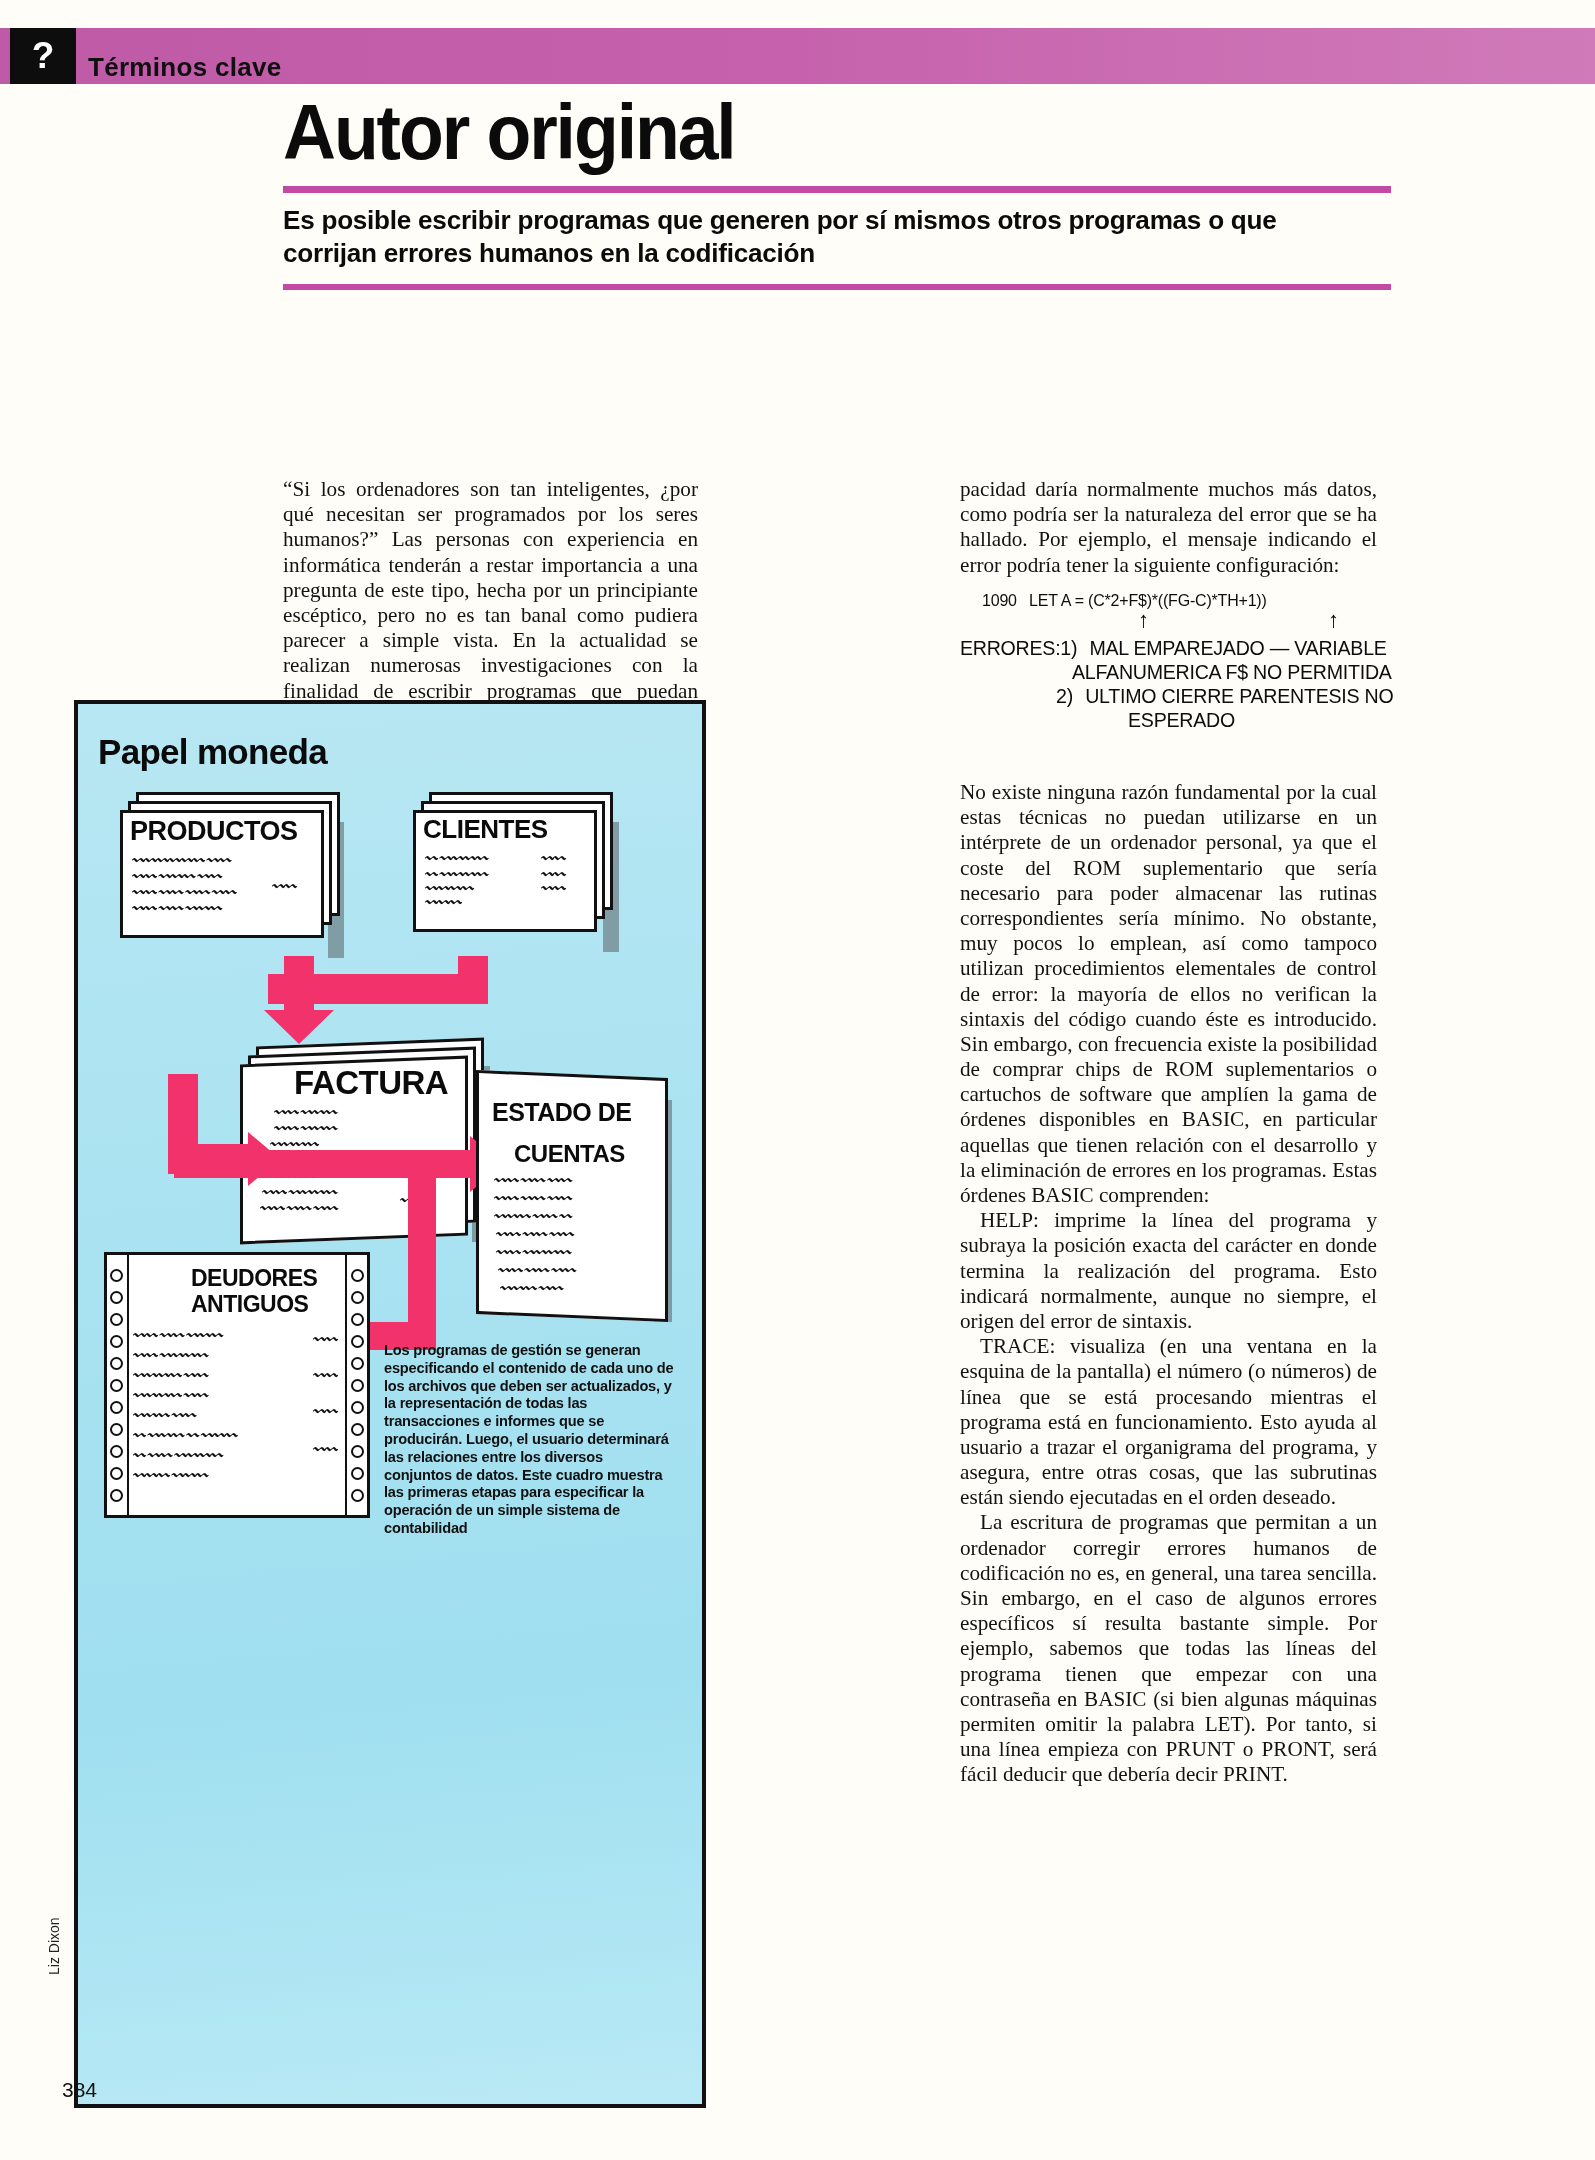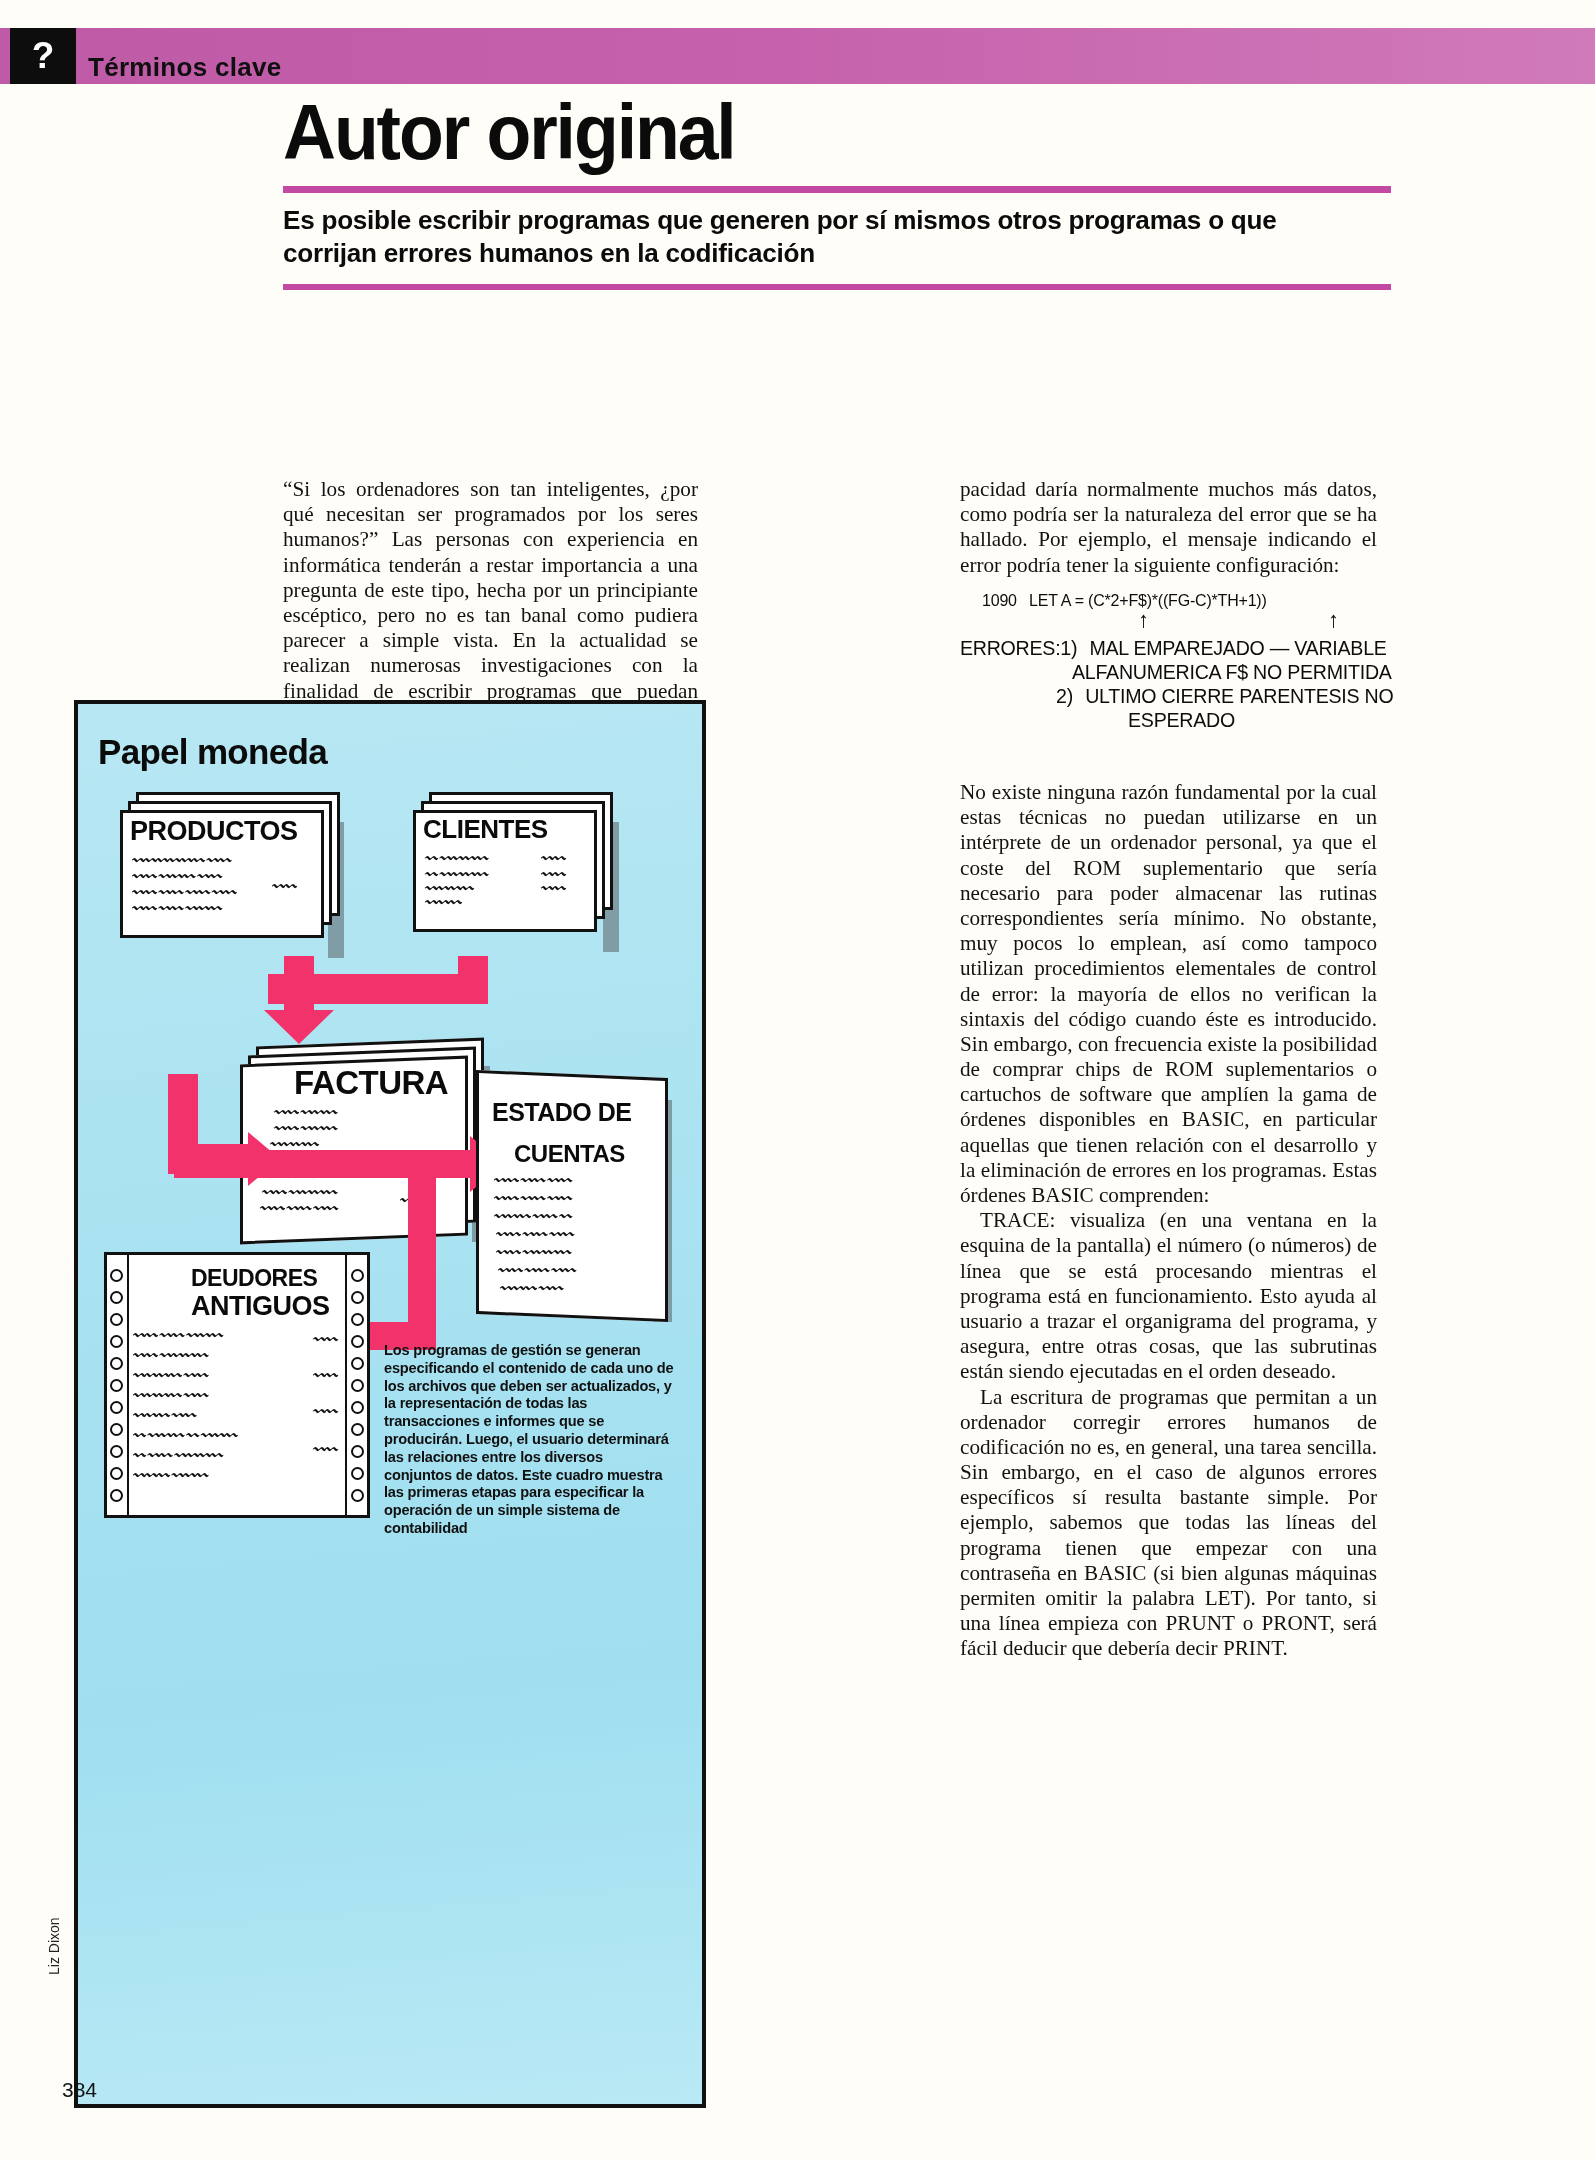--- a/index.html
+++ b/index.html
@@ -204,20 +204,21 @@
   <div class="err-line err-ind2">ALFANUMERICA F$ NO PERMITIDA</div>
   <div class="err-line err-ind1">
     <span>2)</span>
     <span style="display:inline-block;width:7px"></span><span>ULTIMO CIERRE PARENTESIS NO</span>
   </div>
   <div class="err-line err-ind3">ESPERADO</div>
 </div>
 
 <div class="col colR2">
   <p>No existe ninguna razón fundamental por la cual estas técnicas no puedan utilizarse en un intérprete de un ordenador personal, ya que el coste del ROM suplementario que sería necesario para poder almacenar las rutinas correspondientes sería mínimo. No obstante, muy pocos lo emplean, así como tampoco utilizan procedimientos elementales de control de error: la mayoría de ellos no verifican la sintaxis del código cuando éste es introducido. Sin embargo, con frecuencia existe la posibilidad de comprar chips de ROM suplementarios o cartuchos de software que amplíen la gama de órdenes disponibles en BASIC, en particular aquellas que tienen relación con el desarrollo y la eliminación de errores en los programas. Estas órdenes BASIC comprenden:</p>
+  <p class="ind">HELP: imprime la línea del programa y subraya la posición exacta del carácter en donde termina la realización del programa. Esto indicará normalmente, aunque no siempre, el origen del error de sintaxis.</p>
   <p class="ind">TRACE: visualiza (en una ventana en la esquina de la pantalla) el número (o números) de línea que se está procesando mientras el programa está en funcionamiento. Esto ayuda al usuario a trazar el organigrama del programa, y asegura, entre otras cosas, que las subrutinas están siendo ejecutadas en el orden deseado.</p>
   <p class="ind">La escritura de programas que permitan a un ordenador corregir errores humanos de codificación no es, en general, una tarea sencilla. Sin embargo, en el caso de algunos errores específicos sí resulta bastante simple. Por ejemplo, sabemos que todas las líneas del programa tienen que empezar con una contraseña en BASIC (si bien algunas máquinas permiten omitir la palabra LET). Por tanto, si una línea empieza con PRUNT o PRONT, será fácil deducir que debería decir PRINT.</p>
 </div>
 
 <div class="illus">
 
   <div class="illus-title">Papel moneda</div>
 
   <div class="doc" style="left:42px;top:88px;width:240px;height:150px;">
     <div class="shadow" style="left:208px;top:30px;width:16px;height:136px;"></div>
@@ -291,21 +292,21 @@
   </div>
 
   <div class="pk" style="left:330px;top:466px;width:28px;height:180px;"></div>
   <div class="pk" style="left:250px;top:618px;width:108px;height:28px;"></div>
   <div class="pkhead" style="left:216px;top:604px;border-top:28px solid transparent;border-bottom:28px solid transparent;border-right:36px solid #f2326b;"></div>
 
   <div class="fanfold" style="left:26px;top:548px;width:260px;height:260px;">
     <div class="perf" style="left:2px;"></div>
     <div class="perf" style="right:2px;border-right:none;border-left:2px solid #111;"></div>
     <div class="doclabel" style="left:84px;top:12px;font-size:23px;">DEUDORES</div>
-    <div class="doclabel" style="left:84px;top:38px;font-size:27px;">ANTIGUOS</div>
+    <div class="doclabel" style="left:84px;top:38px;font-size:23px;">ANTIGUOS</div>
     <div class="squig" style="left:26px;top:72px;">〰〰 〰〰 〰〰〰</div>
     <div class="squig" style="left:26px;top:92px;">〰〰 〰〰〰〰</div>
     <div class="squig" style="left:26px;top:112px;">〰〰〰〰 〰〰</div>
     <div class="squig" style="left:26px;top:132px;">〰〰〰〰 〰〰</div>
     <div class="squig" style="left:26px;top:152px;">〰〰〰 〰〰</div>
     <div class="squig" style="left:26px;top:172px;">〰 〰〰〰 〰 〰〰〰</div>
     <div class="squig" style="left:26px;top:192px;">〰 〰〰 〰〰〰〰</div>
     <div class="squig" style="left:26px;top:212px;">〰〰〰 〰〰〰</div>
     <div class="squig" style="left:206px;top:76px;">〰〰</div>
     <div class="squig" style="left:206px;top:112px;">〰〰</div>

